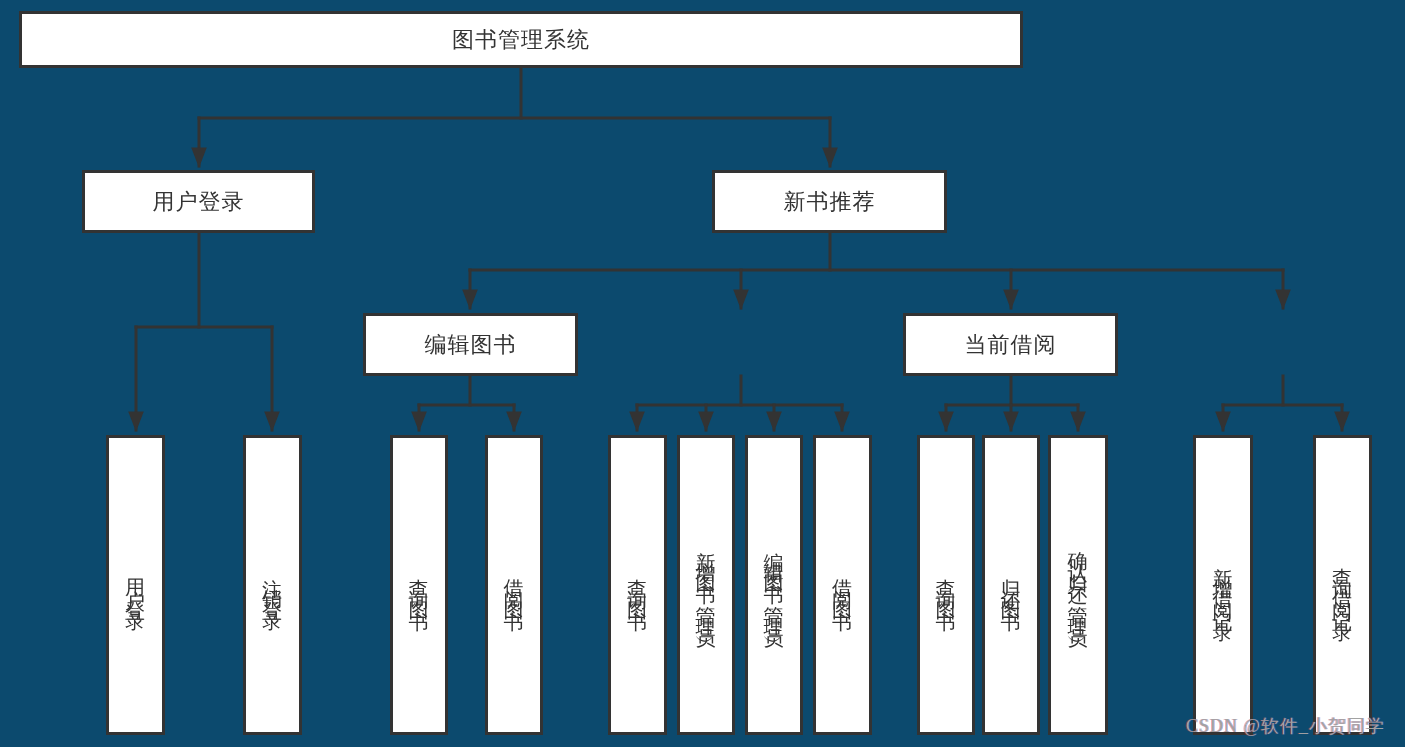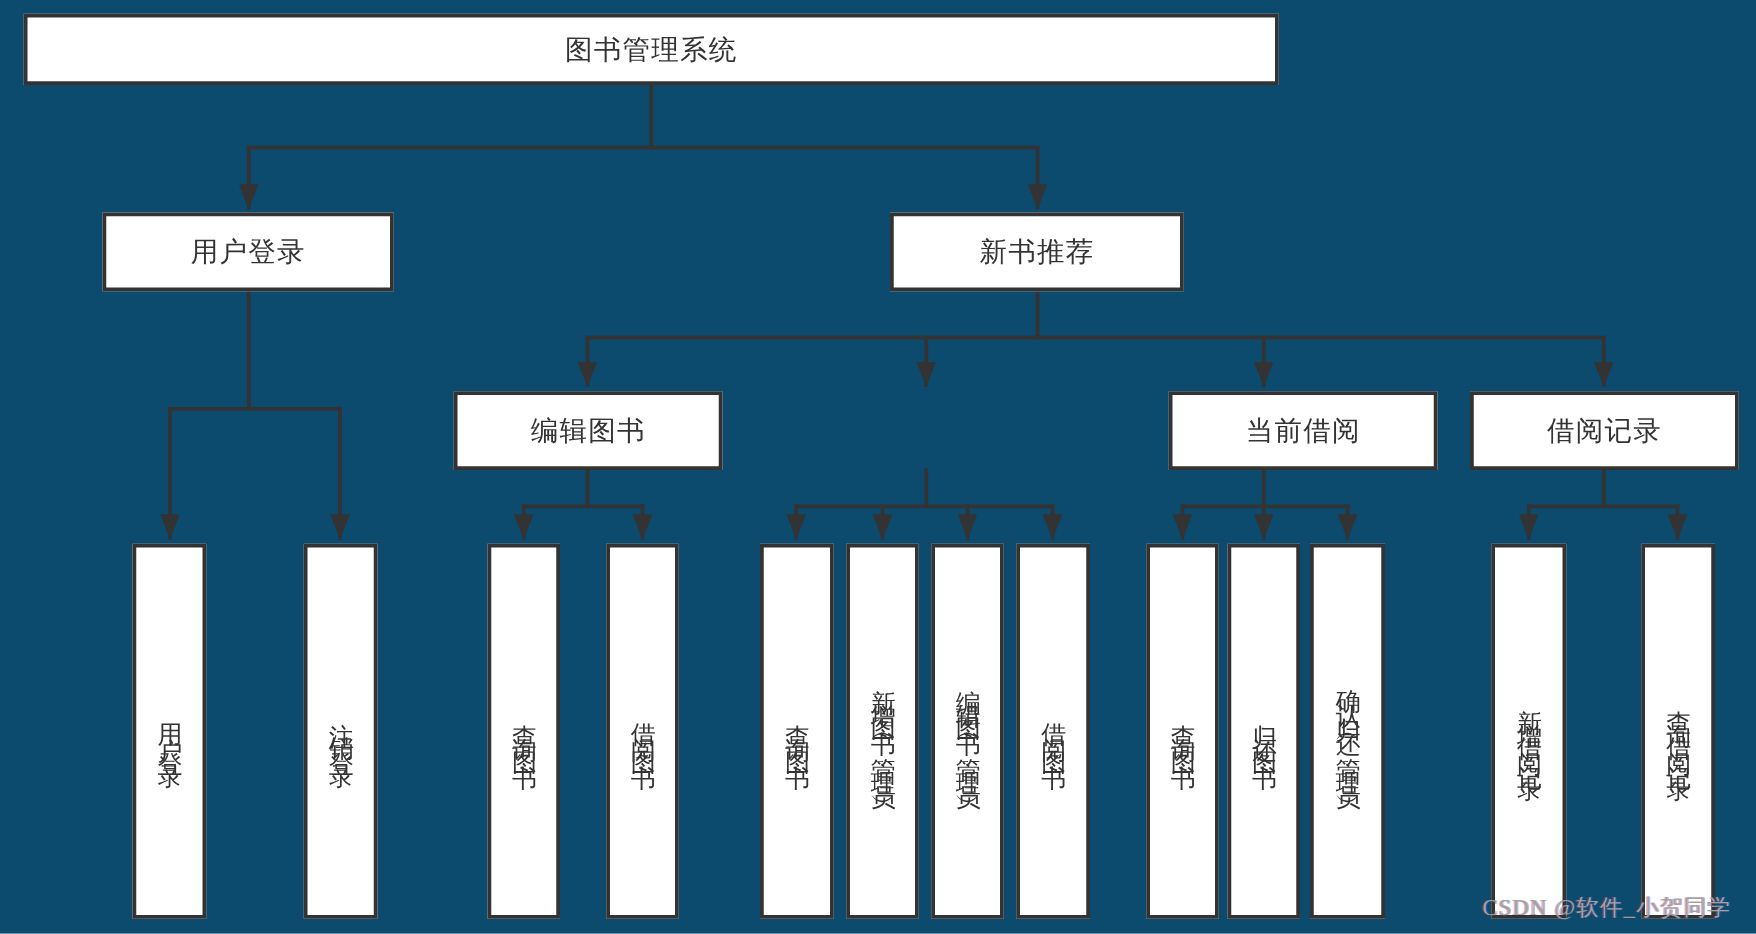--- a/index.html
+++ b/index.html
@@ -125,25 +125,22 @@
   <div class="hbox" style="left:82px;top:170px;width:233px;height:63px;">
     <span>用户登录</span>
   </div>
   <div class="hbox" style="left:712px;top:170px;width:235px;height:63px;">
     <span>新书推荐</span>
   </div>
 
   <div class="hbox" style="left:363px;top:313px;width:215px;height:63px;">
     <span>编辑图书</span>
   </div>
-  <div class="hbox" style="left:903px;top:313px;width:215px;height:63px;margin-left:32px;">
+  <div class="hbox" style="left:903px;top:313px;width:215px;height:63px;">
     <span>当前借阅</span>
-  </div>
-  <div class="hbox" style="left:1176px;top:313px;width:215px;height:63px;">
-    <span>借阅记录</span>
   </div>
 
   <div class="vbox" style="left:106px;top:435px;width:59px;height:300px;">
     <span class="vtext">用户登录</span>
   </div>
   <div class="vbox" style="left:243px;top:435px;width:59px;height:300px;">
     <span class="vtext">注销登录</span>
   </div>
 
   <div class="vbox" style="left:390px;top:435px;width:58px;height:300px;">

